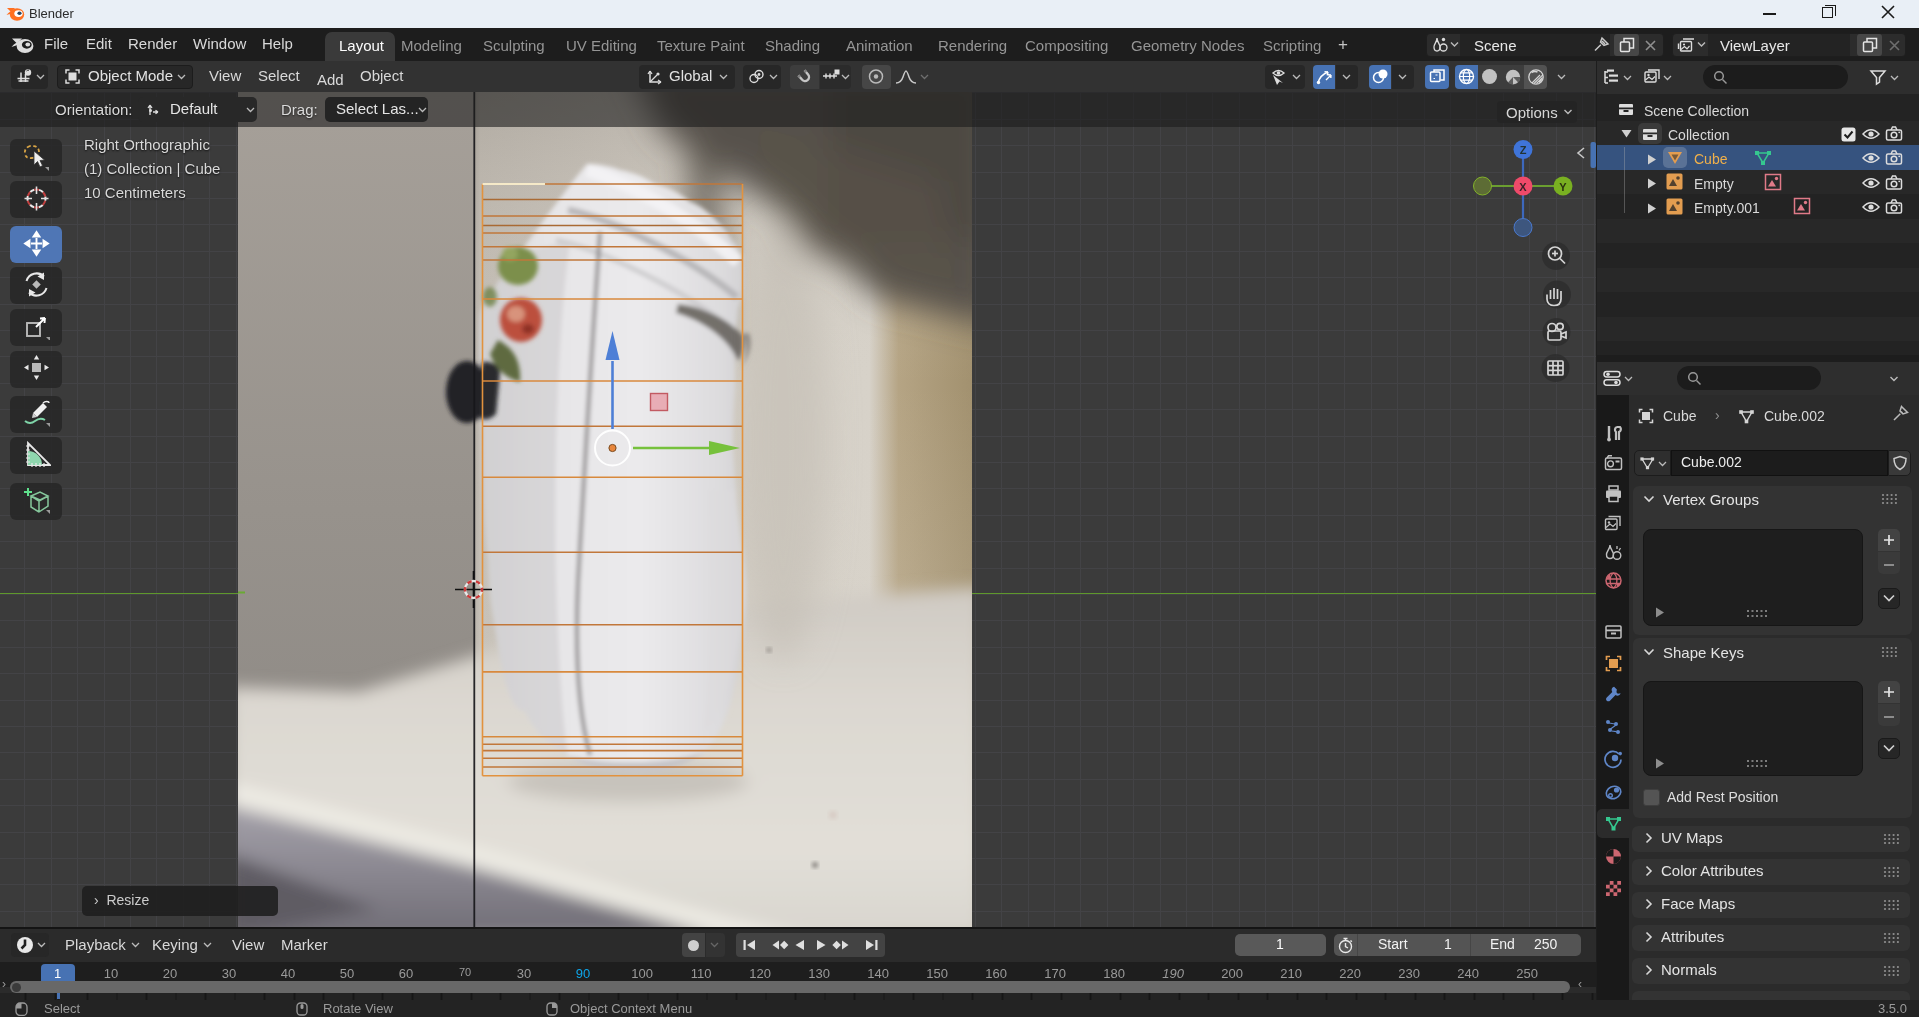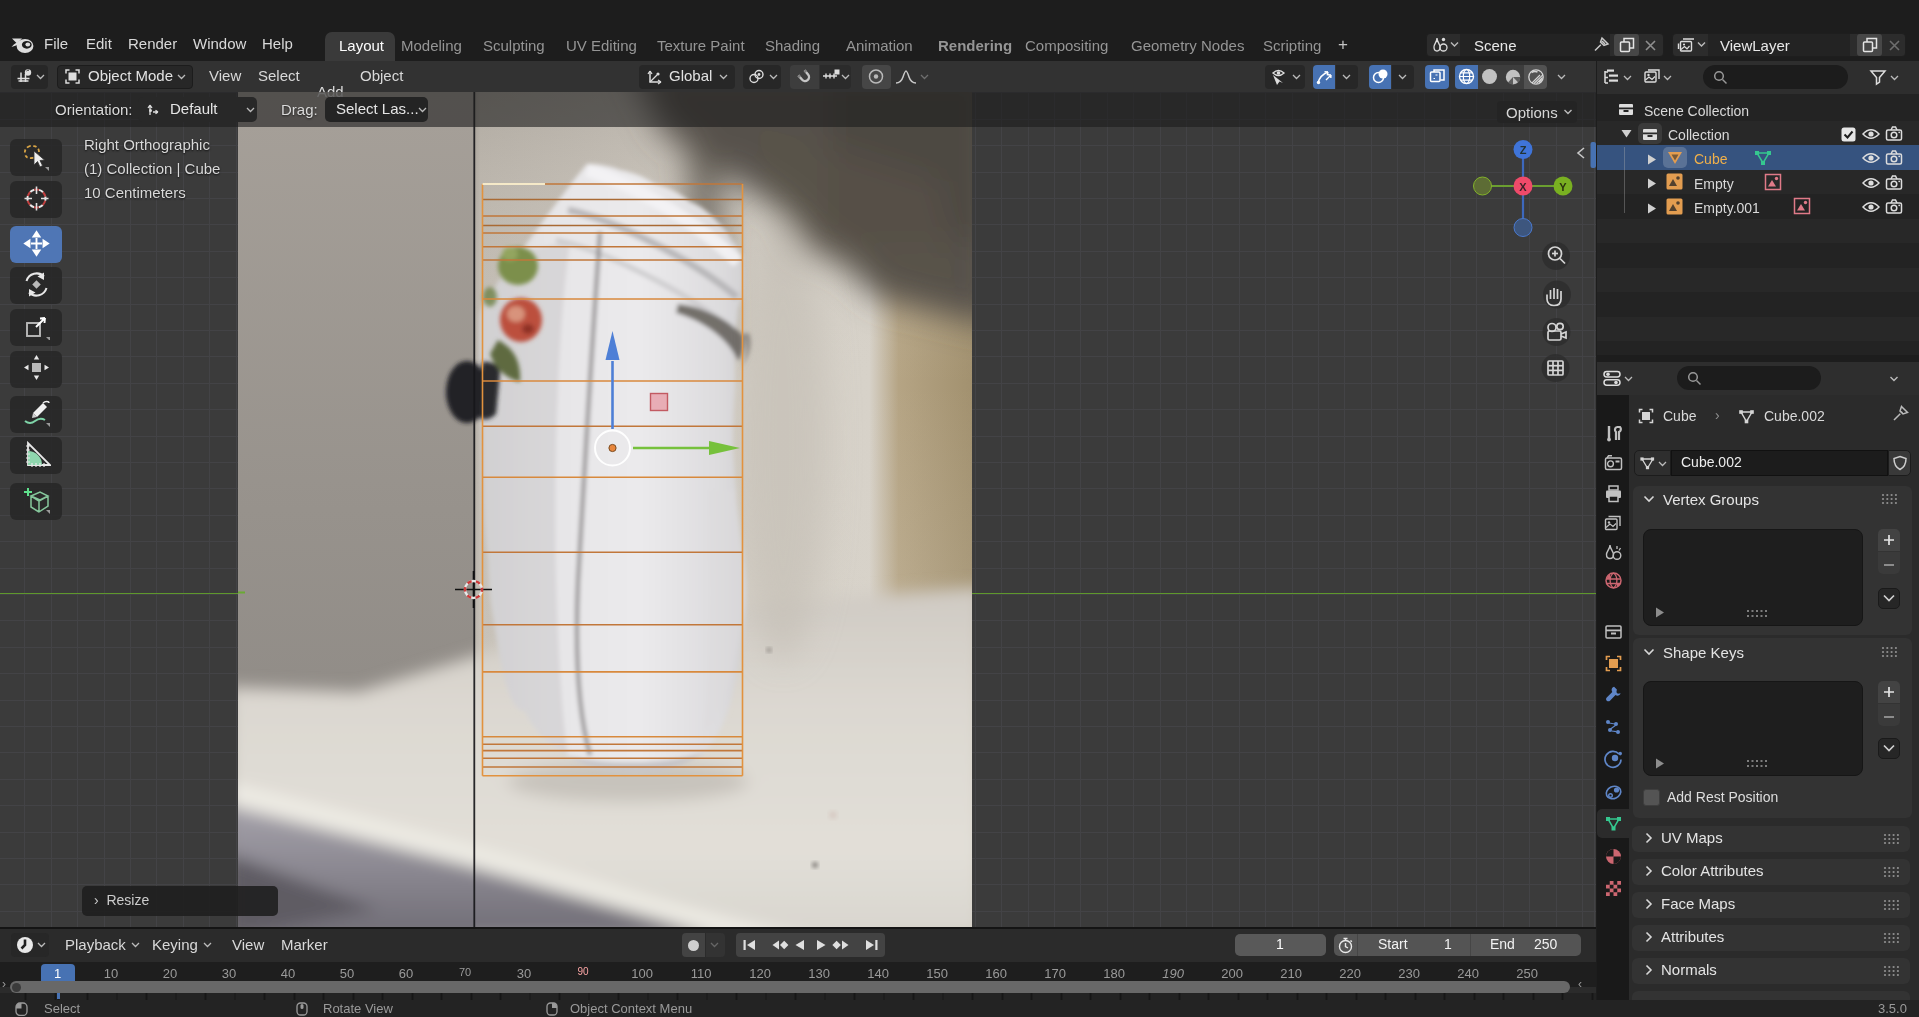--- a/index.html
+++ b/index.html
@@ -7,20 +7,37 @@
   font-family:"Liberation Sans", sans-serif; }
 #app { position:absolute; inset:0; width:1919px; height:1017px; }
 .abs { position:absolute; }
 .txt { color:#d9d9d9; font-size:15px; white-space:nowrap; }
 .sm { font-size:13px; }
 </style>
 </head>
 <body>
 <div id="app">
 
+<div class="abs" id="titlebar" style="left:0;top:0;width:1919px;height:28px;background:#e9eff6;">
+  <svg class="abs" style="left:6px;top:5px;" width="19" height="17" viewBox="0 0 19 17">
+    <ellipse cx="11" cy="9.5" rx="7.2" ry="6.2" fill="#ff7021"></ellipse>
+    <ellipse cx="12.5" cy="8.6" rx="4.2" ry="3.4" fill="#fff"></ellipse>
+    <ellipse cx="13.5" cy="8.2" rx="2.1" ry="1.8" fill="#2a4764"></ellipse>
+    <path d="M1,3 L9,3 L5,7 Z" fill="#ff7021"></path>
+    <path d="M0.5,10 Q4,5.5 9,4.5 L5.5,8.5 Z" fill="#ff7021"></path>
+  </svg>
+  <div class="abs" style="left:29px;top:6px;font-size:13px;color:#2b2b2b;">Blender</div>
+
+  <div class="abs" style="left:1763px;top:13px;width:13px;height:1.6px;background:#1a1a1a;"></div>
+  <div class="abs" style="left:1822px;top:7px;width:11px;height:11px;border:1.4px solid #1a1a1a;"></div>
+  <div class="abs" style="left:1825px;top:4.5px;width:11px;height:11px;border:1.4px solid #1a1a1a;border-left:none;border-bottom:none;"></div>
+  <svg class="abs" style="left:1881px;top:5px;" width="14" height="14" viewBox="0 0 14 14">
+        <path d="M1,1 L13,13 M13,1 L1,13" stroke="#1a1a1a" stroke-width="1.6"></path>
+      </svg>
+</div>
 
 <div class="abs" id="topbar" style="left:0;top:28px;width:1919px;height:33px;background:#1d1d1d;">
 
   <svg class="abs" style="left:11px;top:7px;" width="24" height="20" viewBox="0 0 24 20">
     <ellipse cx="14" cy="11" rx="8.4" ry="7" fill="#ddd"></ellipse>
     <ellipse cx="15.8" cy="9.8" rx="4.9" ry="3.9" fill="#1d1d1d"></ellipse>
     <ellipse cx="16.8" cy="9.4" rx="2.4" ry="2" fill="#ddd"></ellipse>
     <path d="M1,3.5 L11,3.5 L6,8.5 Z" fill="#ddd"></path>
     <path d="M0.5,12 Q5,6.5 11,5.5 L6.5,10 Z" fill="#ddd"></path>
   </svg>
@@ -31,21 +48,21 @@
   <div class="txt abs" style="left:262px;top:7px;">Help</div>
 
   <div class="abs" style="left:325px;top:4px;width:70px;height:29px;background:#3a3a3a;border-radius:7px 7px 0 0;"></div>
   <div class="txt abs" style="left:339px;top:9px;color:#fcfcfc;">Layout</div>
   <div class="txt abs" style="left:401px;top:9px;color:#959595;">Modeling</div>
   <div class="txt abs" style="left:483px;top:9px;color:#959595;">Sculpting</div>
   <div class="txt abs" style="left:566px;top:9px;color:#959595;">UV Editing</div>
   <div class="txt abs" style="left:657px;top:9px;color:#959595;">Texture Paint</div>
   <div class="txt abs" style="left:765px;top:9px;color:#959595;">Shading</div>
   <div class="txt abs" style="left:846px;top:9px;color:#959595;">Animation</div>
-  <div class="txt abs" style="left:938px;top:9px;color:#959595;font-weight:bold;">Rendering</div>
+  <div class="txt abs" style="left:938px;top:9px;color:#959595;">Rendering</div>
   <div class="txt abs" style="left:1025px;top:9px;color:#959595;">Compositing</div>
   <div class="txt abs" style="left:1131px;top:9px;color:#959595;">Geometry Nodes</div>
   <div class="txt abs" style="left:1263px;top:9px;color:#959595;">Scripting</div>
   <div class="txt abs" style="left:1338px;top:7px;color:#c5c5c5;font-size:17px;">+</div>
 
   <div class="abs" style="left:1426px;top:5px;width:238px;height:24px;background:#2c2c2c;border-radius:4px;border:1px solid #1e1e1e;"></div>
   <div class="abs" style="left:1460px;top:6px;width:150px;height:22px;background:#232323;"></div>
   <svg class="abs" style="left:1431px;top:8px;" width="19" height="18" viewBox="0 0 19 18">
     <path d="M6,2 C6,6 3,8 3,11 C3,13.5 4.3,15 6,15 C7.7,15 9,13.5 9,11 C9,8 6,6 6,2 Z" fill="none" stroke="#ddd" stroke-width="1.3"></path>
     <circle cx="12.5" cy="11.5" r="3.5" fill="none" stroke="#ddd" stroke-width="1.3"></circle>
@@ -331,21 +348,21 @@
       <rect x="4.5" y="4.5" width="8" height="8" fill="#ddd"></rect>
       <path d="M2,5.5 L2,2 L5.5,2 M11.5,2 L15,2 L15,5.5 M15,11.5 L15,15 L11.5,15 M5.5,15 L2,15 L2,11.5" stroke="#ddd" stroke-width="1.5" fill="none"></path>
     </svg>
     <div class="abs txt" style="left:88px;top:6px;color:#e2e2e2;">Object Mode</div>
     <svg class="abs" style="left:177px;top:13px;" width="9" height="6" viewBox="0 0 9 6">
           <path d="M1,1 L4.5,4.5 L8,1" stroke="#bbb" stroke-width="1.3" fill="none"></path>
         </svg>
     
     <div class="abs txt" style="left:209px;top:6px;">View</div>
     <div class="abs txt" style="left:258px;top:6px;">Select</div>
-    <div class="abs txt" style="left:317px;top:22px;">Add</div>
+    <div class="abs txt" style="left:317px;top:10px;">Add</div>
     <div class="abs txt" style="left:360px;top:6px;">Object</div>
     
     <div class="abs" style="left:639px;top:3.5px;width:96px;height:24px;background:#272727;border-radius:4px;"></div>
     <svg class="abs" style="left:646px;top:6.5px;" width="18" height="18" viewBox="0 0 18 18">
       <path d="M4,3 L4,14 L15,14" stroke="#ddd" stroke-width="1.5" fill="none"></path>
       <path d="M4,3 L2,6 M4,3 L6,6 M15,14 L12,12 M15,14 L12,16" stroke="#ddd" stroke-width="1.3" fill="none"></path>
       <path d="M4,14 L11,7" stroke="#ddd" stroke-width="1.3"></path>
           <circle cx="12" cy="6" r="1.6" fill="#ddd"></circle>
     </svg>
     <div class="abs txt" style="left:669px;top:6px;color:#e2e2e2;">Global</div>
@@ -1139,21 +1156,21 @@
 
   <div class="abs" style="left:0;top:33px;width:1596px;height:25px;background:#1e1e1e;"></div>
     <div class="abs" style="left:111.1px;top:37px;color:#9a9a9a;font-size:13px;transform:translateX(-50%);">10</div>
   <div class="abs" style="left:170.1px;top:37px;color:#9a9a9a;font-size:13px;transform:translateX(-50%);">20</div>
   <div class="abs" style="left:229.1px;top:37px;color:#9a9a9a;font-size:13px;transform:translateX(-50%);">30</div>
   <div class="abs" style="left:288.1px;top:37px;color:#9a9a9a;font-size:13px;transform:translateX(-50%);">40</div>
   <div class="abs" style="left:347.1px;top:37px;color:#9a9a9a;font-size:13px;transform:translateX(-50%);">50</div>
   <div class="abs" style="left:406.1px;top:37px;color:#9a9a9a;font-size:13px;transform:translateX(-50%);">60</div>
   <div class="abs" style="left:465.1px;top:37px;color:#9a9a9a;font-size:11px;transform:translateX(-50%);">70</div>
   <div class="abs" style="left:524.1px;top:37px;color:#9a9a9a;font-size:13px;transform:translateX(-50%);">30</div>
-  <div class="abs" style="left:583.1px;top:37px;color:#fca5a5;font-size:10px;transform:translateX(-50%);">90</div>
+  <div class="abs" style="left:583.1px;top:37px;color:#0ea5e9;font-size:13px;transform:translateX(-50%);">90</div>
   <div class="abs" style="left:642.1px;top:37px;color:#9a9a9a;font-size:13px;transform:translateX(-50%);">100</div>
   <div class="abs" style="left:701.1px;top:37px;color:#9a9a9a;font-size:13px;transform:translateX(-50%);">110</div>
   <div class="abs" style="left:760.1px;top:37px;color:#9a9a9a;font-size:13px;transform:translateX(-50%);">120</div>
   <div class="abs" style="left:819.1px;top:37px;color:#9a9a9a;font-size:13px;transform:translateX(-50%);">130</div>
   <div class="abs" style="left:878.1px;top:37px;color:#9a9a9a;font-size:13px;transform:translateX(-50%);">140</div>
   <div class="abs" style="left:937.1px;top:37px;color:#9a9a9a;font-size:13px;transform:translateX(-50%);">150</div>
   <div class="abs" style="left:996.1px;top:37px;color:#9a9a9a;font-size:13px;transform:translateX(-50%);">160</div>
   <div class="abs" style="left:1055.1px;top:37px;color:#9a9a9a;font-size:13px;transform:translateX(-50%);">170</div>
   <div class="abs" style="left:1114.1px;top:37px;color:#9a9a9a;font-size:13px;transform:translateX(-50%);">180</div>
   <div class="abs" style="left:1173.1px;top:37px;color:#9a9a9a;font-size:13px;transform:translateX(-50%);font-style:italic;">190</div>

